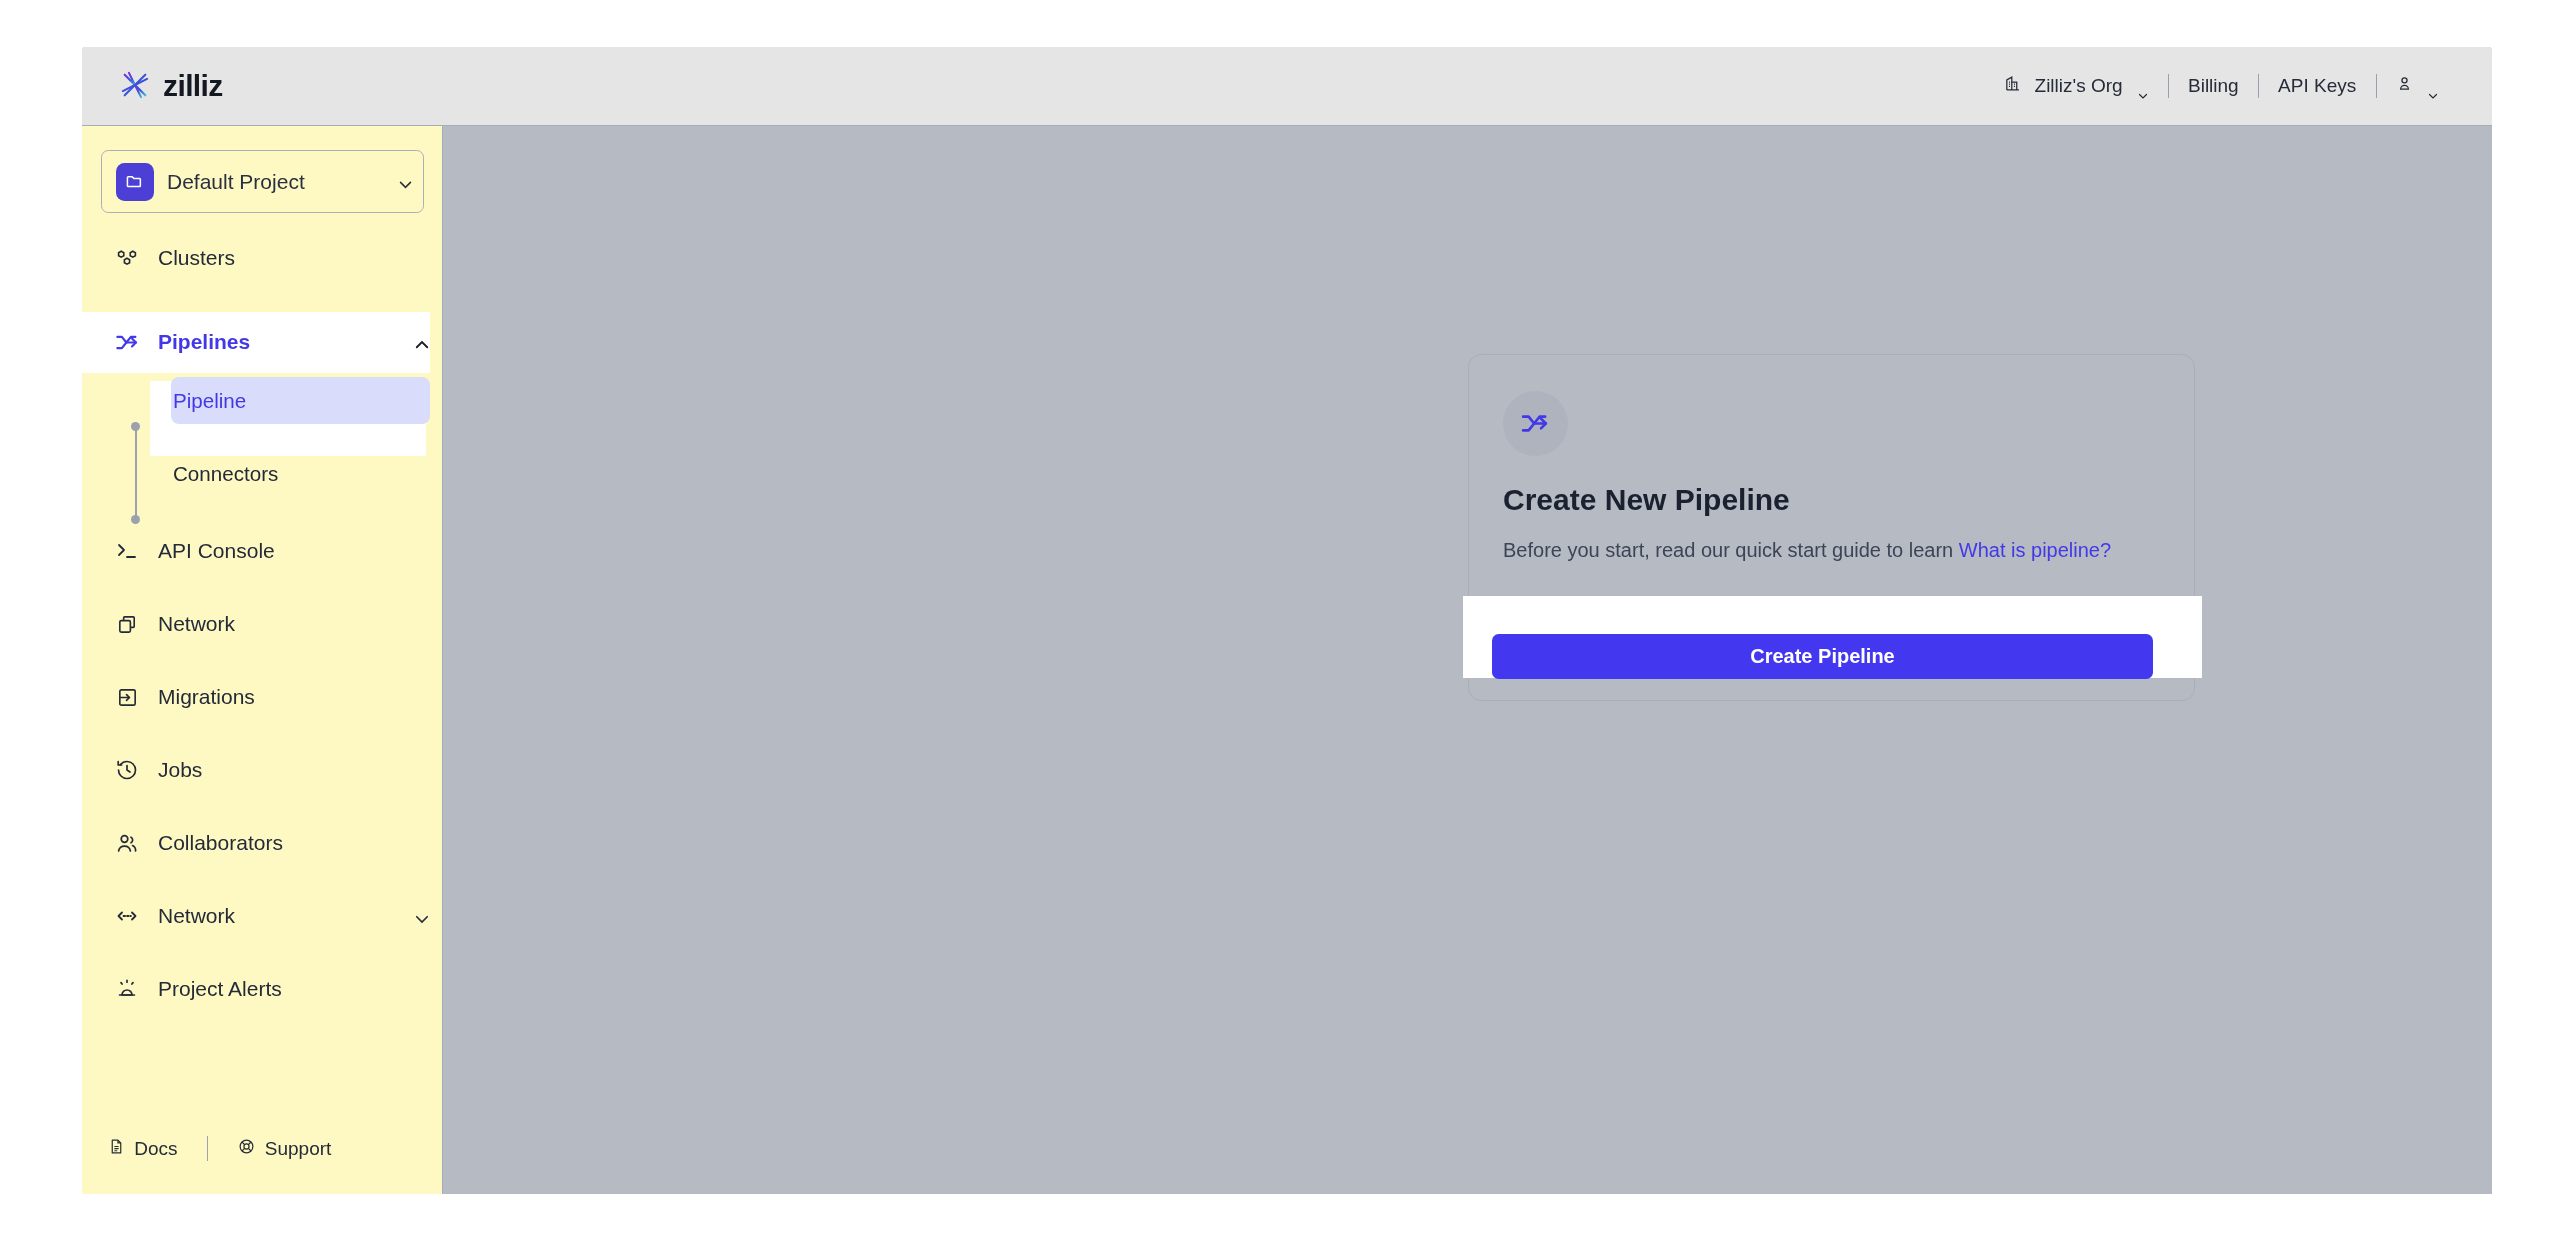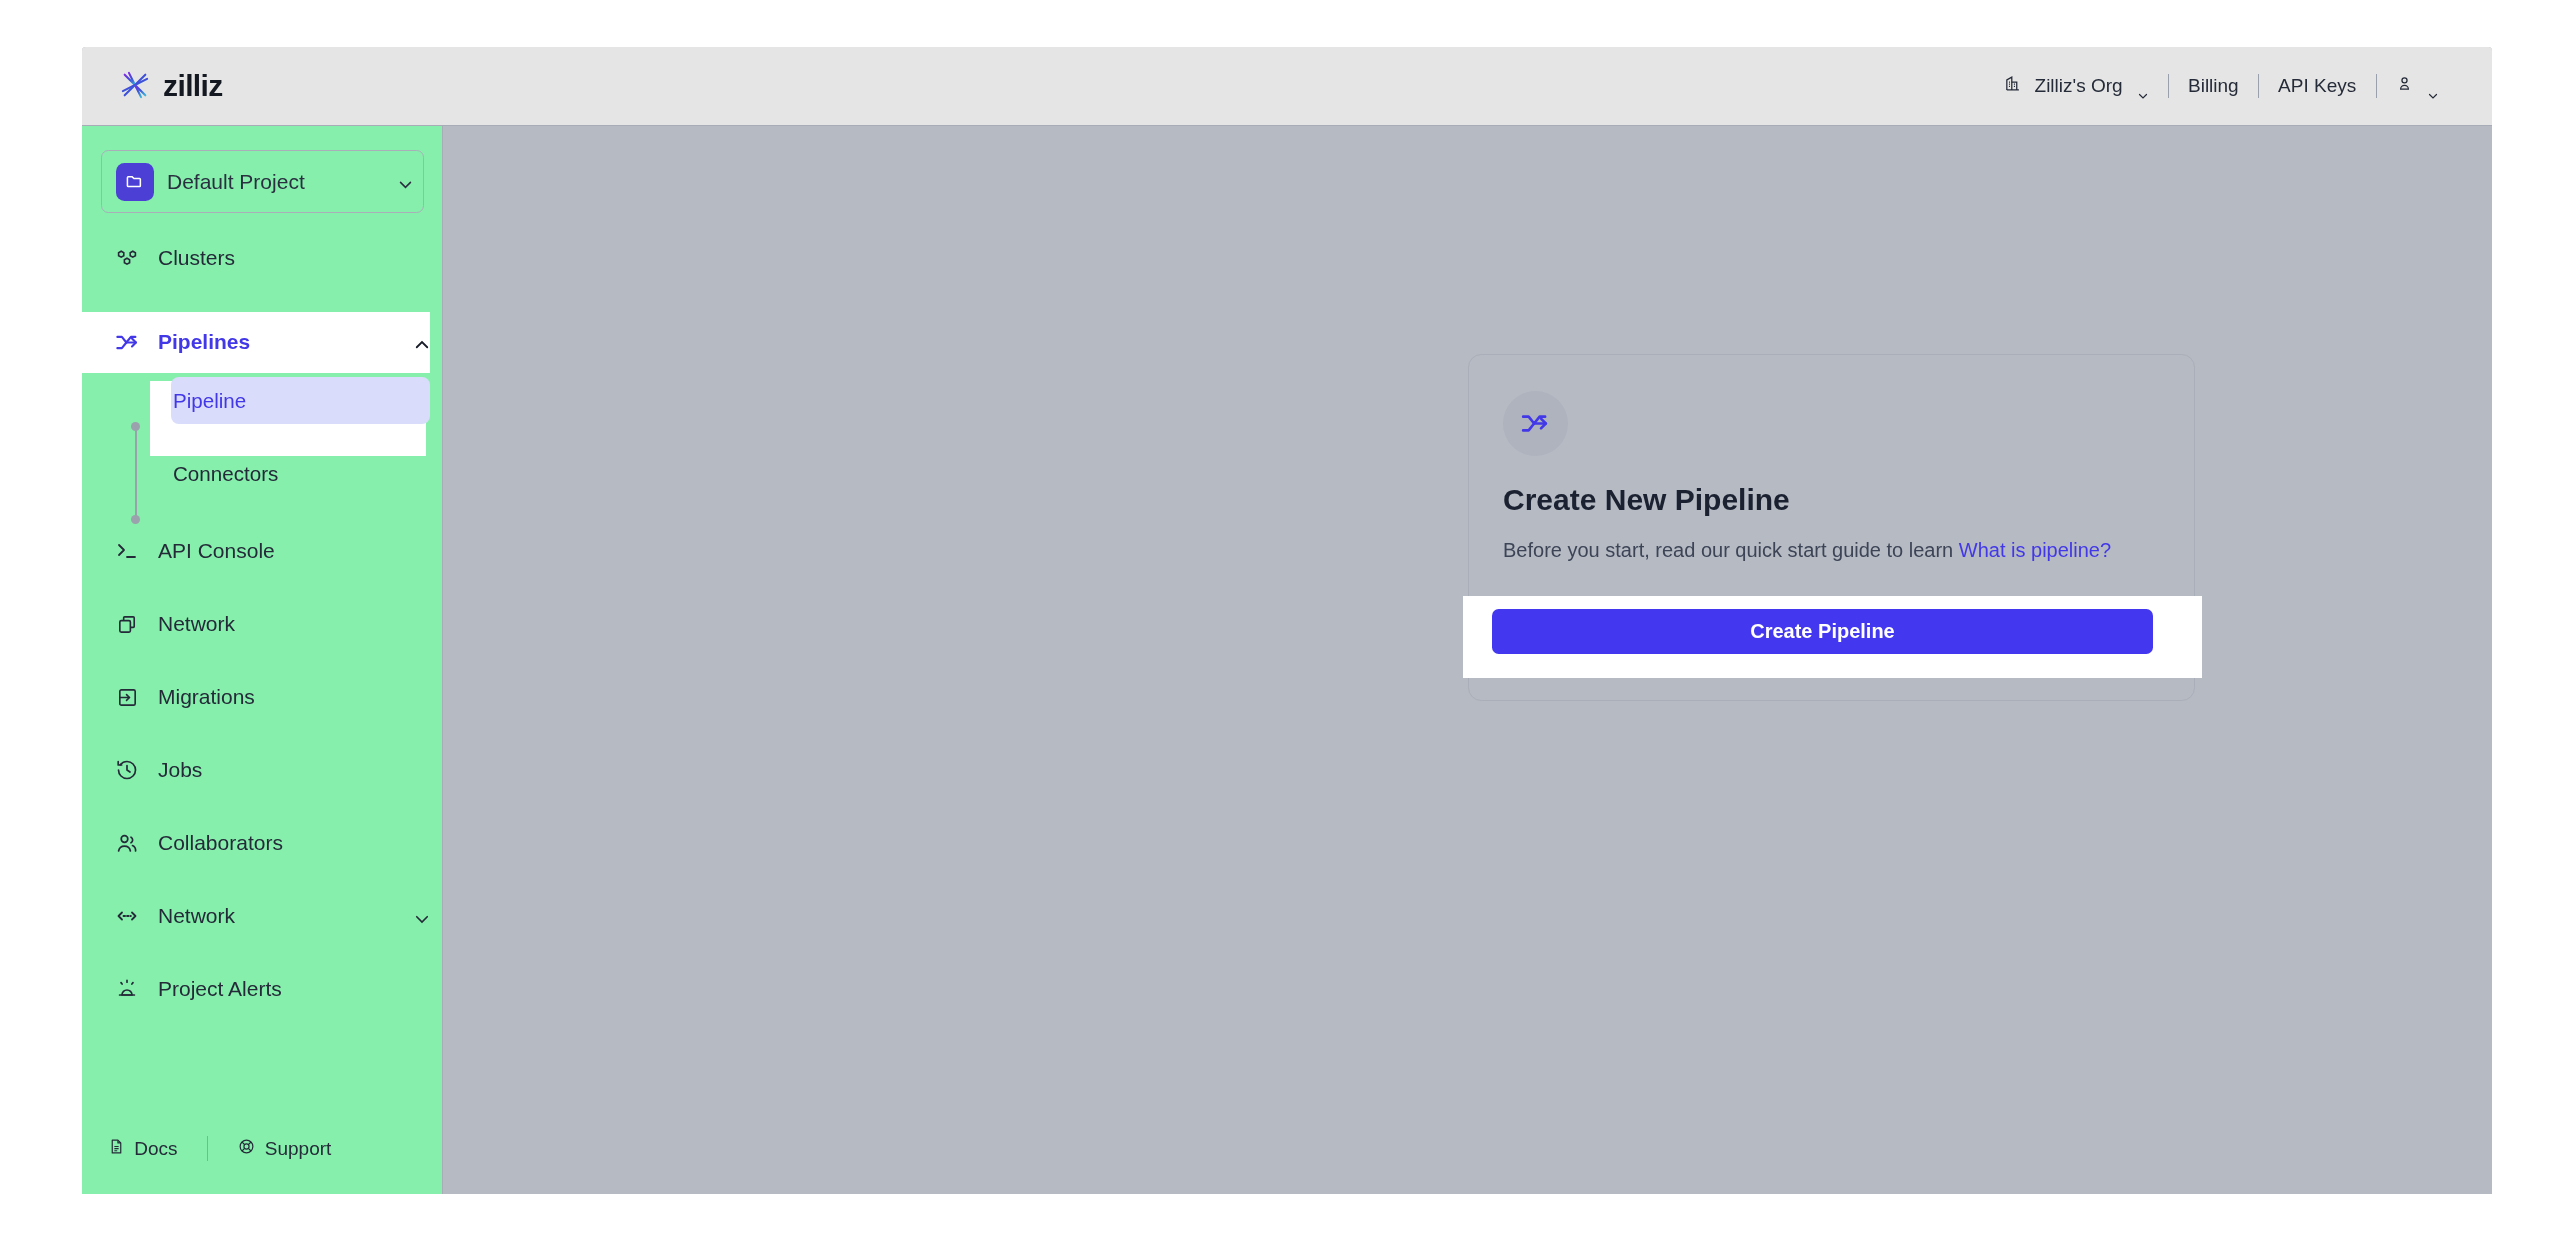--- a/index.html
+++ b/index.html
@@ -29,21 +29,21 @@
     font-size:19px; color:#252b38; padding:0 19.4px; white-space:nowrap;
   }
   .topnav-sep { width:0.6px; height:24px; background:#9aa0ac; }
   .chev { display:inline-block; width:12px; height:12px; }
 
   
   #body { position:absolute; left:0; top:79px; right:0; bottom:0; display:flex; }
 
   #sidebar {
     width:361px; flex:0 0 361px; position:relative;
-    background:#86efac; border-right:0.6px solid #a7acb7;
+    background:#fef9c3; border-right:0.6px solid #a7acb7;
   }
   #main { flex:1; position:relative; background:#b5bac3; }
 
   
   .project-select {
     margin:24px 18px 0 19.4px; height:63px; border:0.6px solid #a9aeb9; border-radius:7.3px;
     display:flex; align-items:center; padding:0 14.5px 0 13.3px; gap:13.3px;
   }
   .project-badge {
     width:38px; height:38px; flex:0 0 38px; border-radius:8.5px; background:#4b3fd6;
@@ -109,21 +109,21 @@
   }
   .card-title { font-size:30px; font-weight:700; color:#1b2130; margin-bottom:18px; }
   .card-desc { font-size:20px; line-height:1.55; color:#3d4456; max-width:612px; }
   .card-link { color:#4338e8; }
 
   
   .spot-btn {
     position:absolute; left:-6px; top:241px; width:739px; height:82px; background:#ffffff;
   }
   .btn-primary {
-    position:absolute; left:23px; top:254px; width:661px; height:45px;
+    position:absolute; left:23px; top:279px; width:661px; height:45px;
     background:#4338f0; border-radius:6.7px; border:none;
     display:flex; align-items:center; justify-content:center;
     font-family:"Liberation Sans", sans-serif; font-size:20px; font-weight:700; color:#ffffff;
   }
 </style>
 </head>
 <body>
 
 <div id="app">
 

